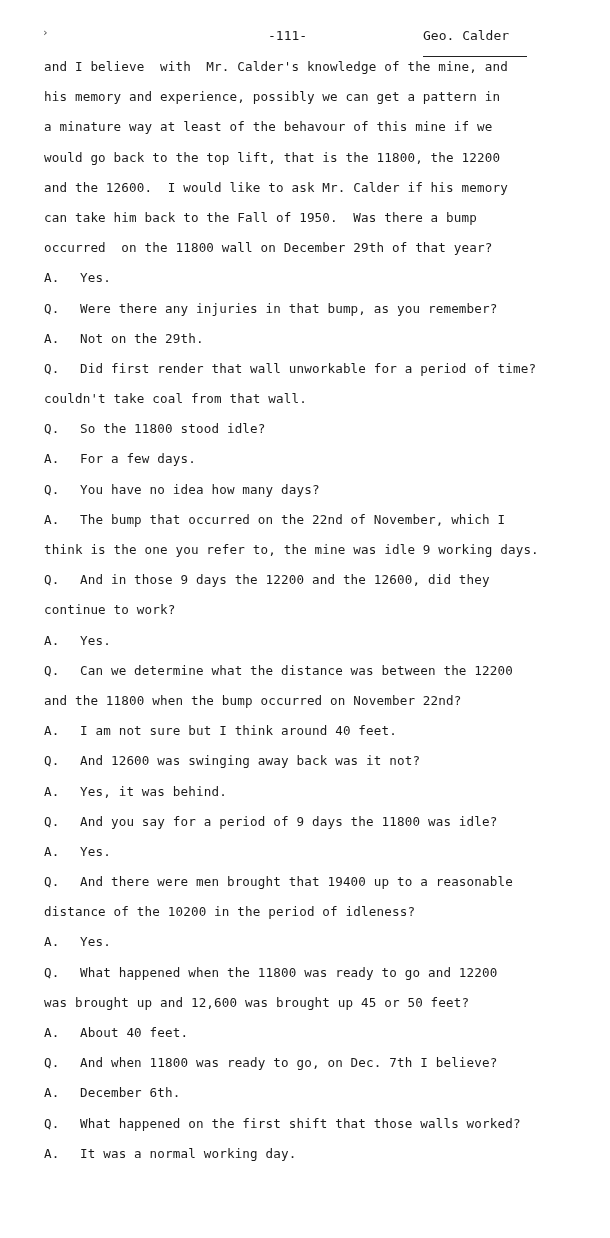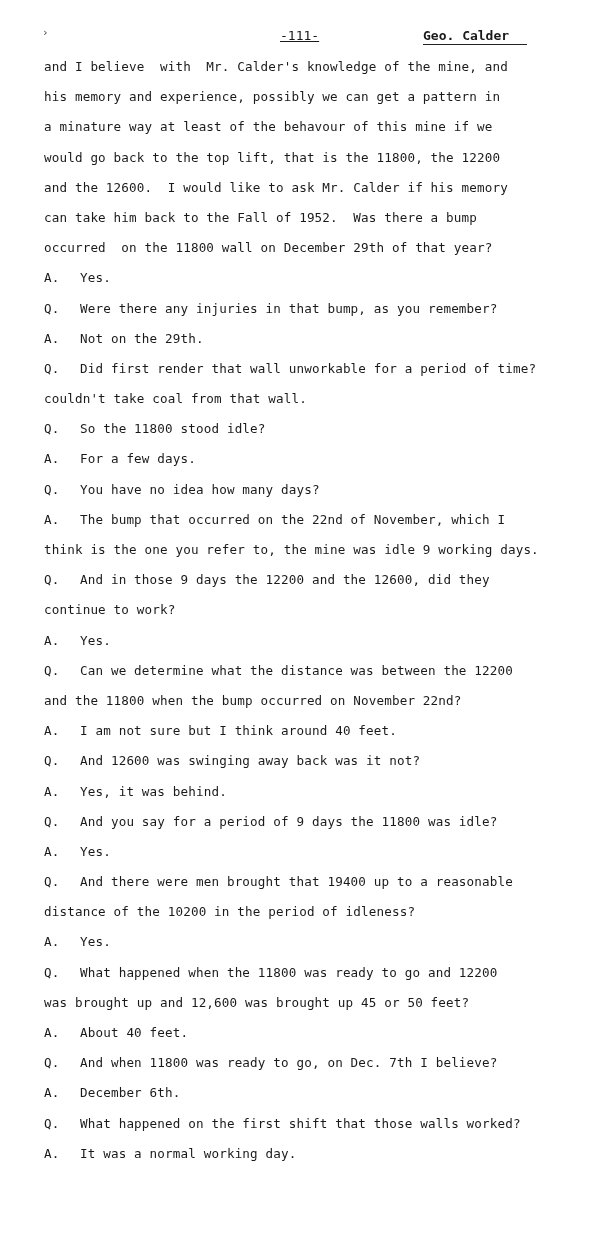--- a/index.html
+++ b/index.html
@@ -31,32 +31,30 @@
     }
     .mark {
       position: absolute;
       left: 42px;
       top: -2px;
       font-size: 11px;
       color: #444;
     }
     .page-num {
       position: absolute;
-      left: 280px;
+      left: 268px;
       top: 0;
-      text-decoration: underline;
     }
     .witness {
       position: absolute;
       left: 423px;
       top: 0;
       border-bottom: 1.5px solid #222;
-      padding-bottom: 1px;
+      padding-bottom: 13px;
       width: 104px;
-      font-weight: bold;
     }
     .body-lines {
       position: absolute;
       top: 57px;
       left: 25px;
       width: 585px;
       margin-left: 19px;
     }
     .line {
       height: 30.2px;
@@ -79,21 +77,21 @@
     <span class="page-num">-111-</span>
     <span class="witness">Geo. Calder</span>
   </div>
 
   <div class="body-lines" id="body-lines">
       <div class="line"><span>and I believe  with  Mr. Calder's knowledge of the mine, and</span></div>
       <div class="line"><span>his memory and experience, possibly we can get a pattern in</span></div>
       <div class="line"><span>a minature way at least of the behavour of this mine if we</span></div>
       <div class="line"><span>would go back to the top lift, that is the 11800, the 12200</span></div>
       <div class="line"><span>and the 12600.  I would like to ask Mr. Calder if his memory</span></div>
-      <div class="line"><span>can take him back to the Fall of 1952.  Was there a bump</span></div>
+      <div class="line"><span>can take him back to the Fall of 1950.  Was there a bump</span></div>
       <div class="line"><span>occurred  on the 11800 wall on December 29th of that year?</span></div>
       <div class="line"><span class="label">A.</span><span>Yes.</span></div>
       <div class="line"><span class="label">Q.</span><span>Were there any injuries in that bump, as you remember?</span></div>
       <div class="line"><span class="label">A.</span><span>Not on the 29th.</span></div>
       <div class="line"><span class="label">Q.</span><span>Did first render that wall unworkable for a period of time?</span></div>
       <div class="line"><span>couldn't take coal from that wall.</span></div>
       <div class="line"><span class="label">Q.</span><span>So the 11800 stood idle?</span></div>
       <div class="line"><span class="label">A.</span><span>For a few days.</span></div>
       <div class="line"><span class="label">Q.</span><span>You have no idea how many days?</span></div>
       <div class="line"><span class="label">A.</span><span>The bump that occurred on the 22nd of November, which I</span></div>

